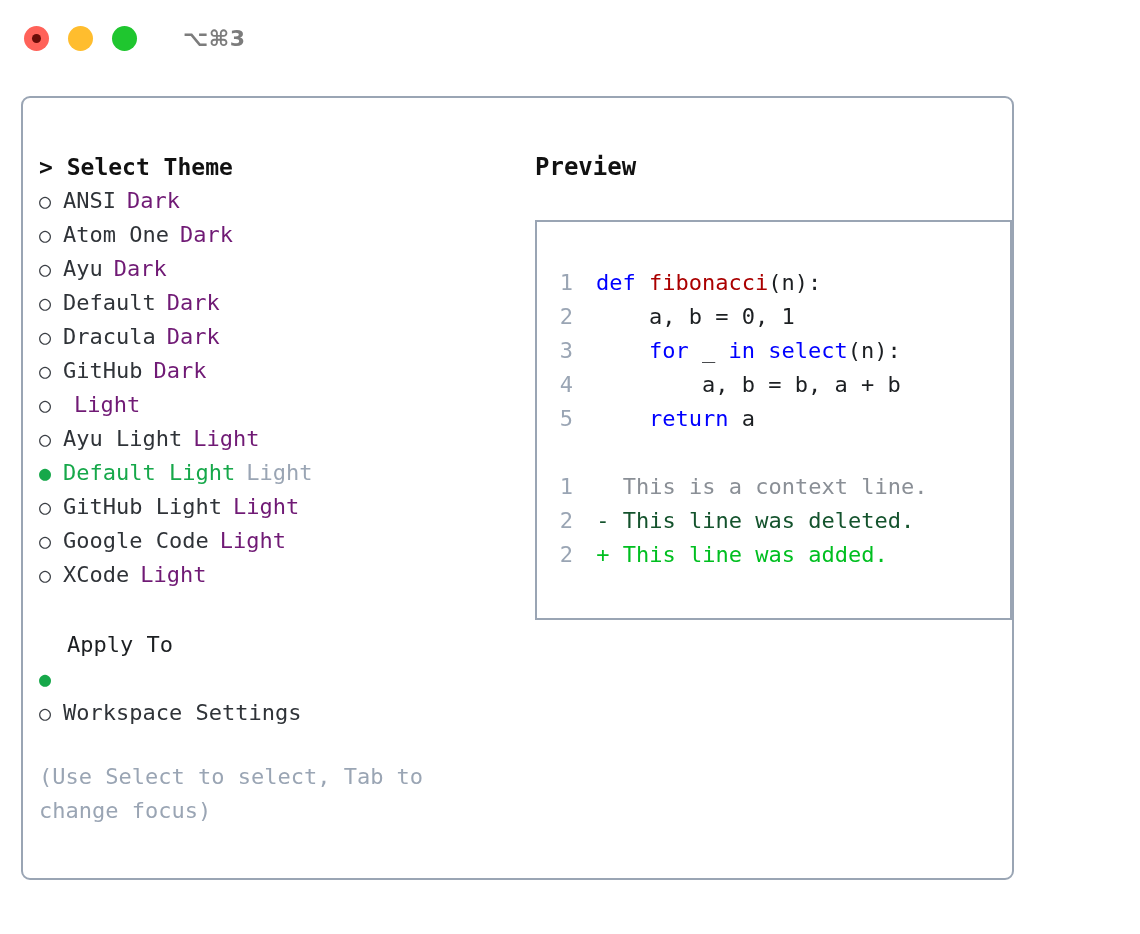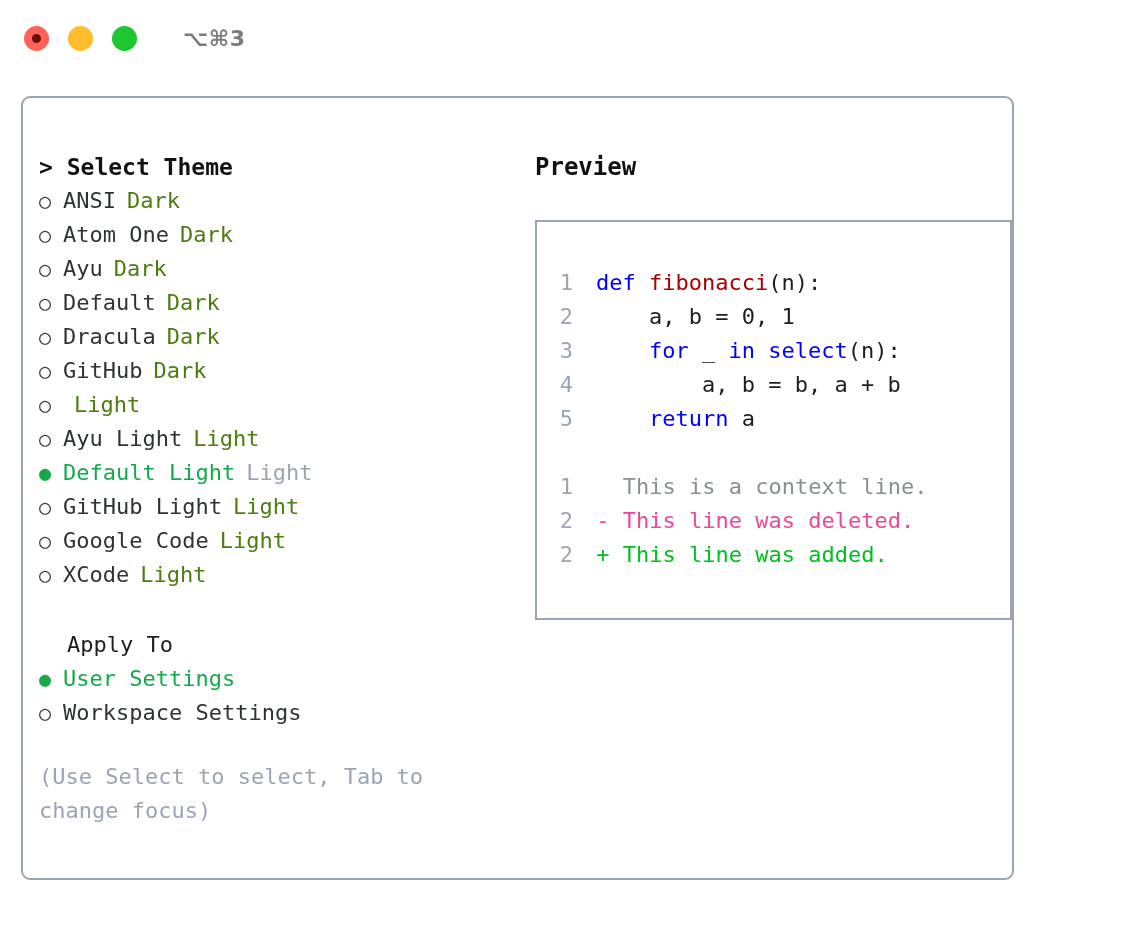--- a/index.html
+++ b/index.html
@@ -86,21 +86,21 @@
   }
   .marker {
     width: 24px;
     flex: 0 0 24px;
     color: #3b3f45;
     font-size: 20px;
   }
   .marker.sel { color: #16a84a; }
   .row .name { color: #2f3338; }
   .row.selected .name { color: #16a84a; }
-  .row .suffix { color: #4d7c0f; margin-left: 11px; }
+  .row .suffix { color: #701a75; margin-left: 11px; }
   .row.selected .suffix { color: #9aa5b4; }
 
   .section-label {
     font-size: 22px;
     color: #1c1f22;
     line-height: 34px;
     padding-left: 28px;
     white-space: pre;
   }
   .spacer-lg { height: 36px; }
@@ -145,21 +145,21 @@
     flex: 0 0 46px;
     text-align: right;
     color: #9aa5b4;
     padding-right: 10px;
   }
   .code-text { color: #1c1f22; margin-left: 13px; }
   .kw   { color: #0000ff; }
   .fn   { color: #aa0000; }
   .gap  { height: 34px; }
   .diff-ctx { color: #8a8f96; }
-  .diff-del { color: #ec4899; }
+  .diff-del { color: #14532d; }
   .diff-add { color: #00bf20; }
 </style>
 </head>
 <body>
 
 <div class="app">
 
   <div class="titlebar">
     <div class="lights">
       <div class="light red">
@@ -191,21 +191,21 @@
             <div class="row"><span class="marker">○</span><span class="name">GitHub Light</span><span class="suffix">Light</span></div>
             <div class="row"><span class="marker">○</span><span class="name">Google Code</span><span class="suffix">Light</span></div>
             <div class="row"><span class="marker">○</span><span class="name">XCode</span><span class="suffix">Light</span></div>
           </div>
 
         <div class="spacer-lg"></div>
 
         <div class="section-label">Apply To</div>
 
         <div id="apply-list">
-            <div class="row selected"><span class="marker sel">●</span><span class="name">User Settings</span></div>
+            <div class="row selected"><span class="marker sel">●</span></div>
             <div class="row"><span class="marker">○</span><span class="name">Workspace Settings</span></div>
           </div>
 
         <div class="spacer-sm"></div>
 
         <div class="hint">(Use Select to select, Tab to change focus)</div>
       </div>
 
       <div class="right-col">
         <div class="preview-title">Preview</div>

